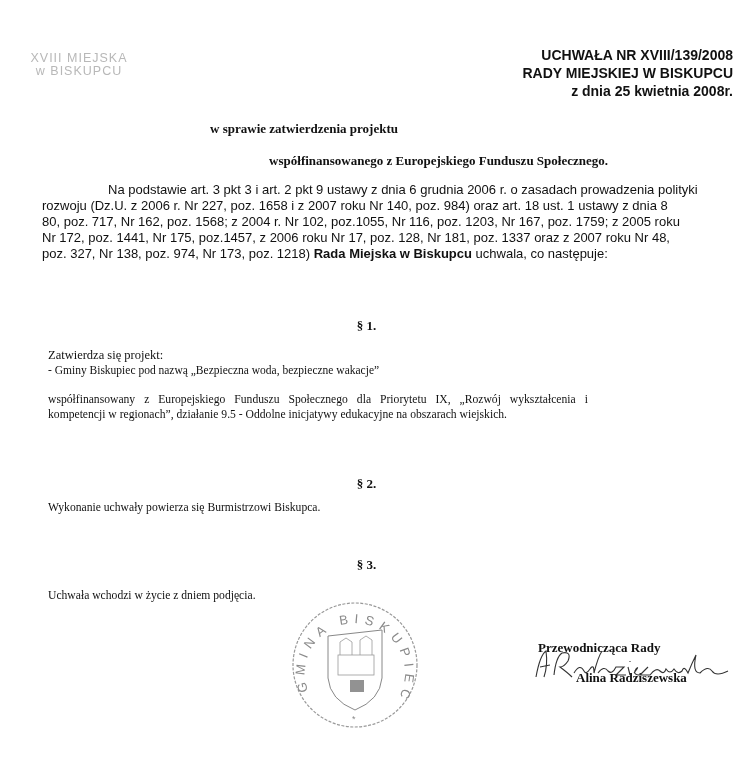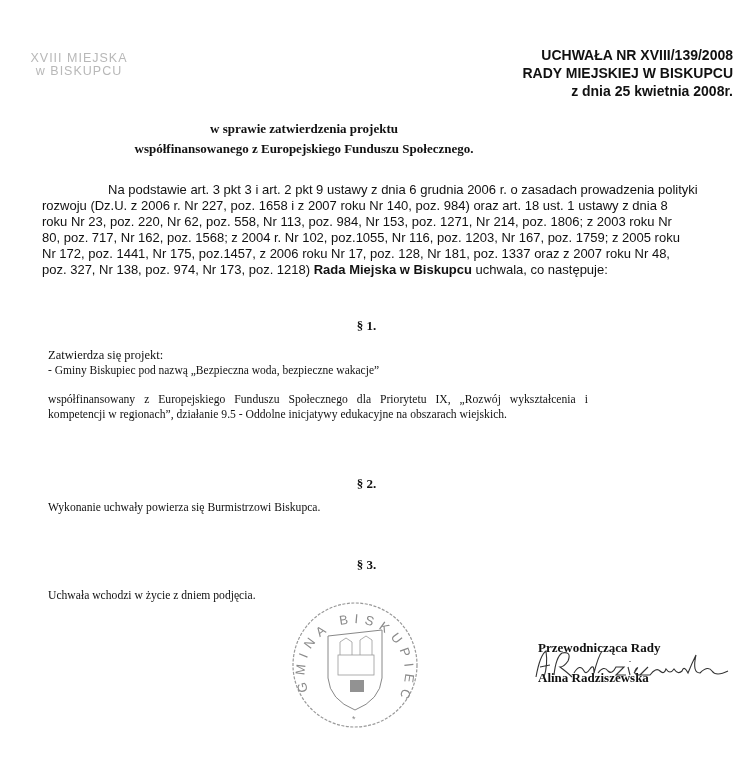--- a/index.html
+++ b/index.html
@@ -36,26 +36,25 @@
 <div class="abs stamp-top">
   <div>XVIII MIEJSKA</div>
   <div>w BISKUPCU</div>
 </div>
 
 <div class="abs title" style="top:46px;">UCHWAŁA NR XVIII/139/2008</div>
 <div class="abs title" style="top:64px;">RADY MIEJSKIEJ W BISKUPCU</div>
 <div class="abs title" style="top:82px;">z dnia 25 kwietnia 2008r.</div>
 
 <div class="abs subject" style="top:118px;">w sprawie zatwierdzenia projektu</div>
-<div class="abs subject" style="top:138px;">współfinansowanego z Europejskiego Funduszu Społecznego.</div>
+<div class="abs subject" style="top:150px;text-align:right;">współfinansowanego z Europejskiego Funduszu Społecznego.</div>
 
 <div class="abs preamble">
   <span class="line indent">Na podstawie art. 3 pkt 3 i art. 2 pkt 9 ustawy z dnia 6 grudnia 2006 r. o zasadach prowadzenia polityki</span>
   <span class="line">rozwoju (Dz.U. z 2006 r. Nr 227, poz. 1658 i z 2007 roku Nr 140, poz. 984) oraz art. 18 ust. 1 ustawy z dnia 8</span>
-  <span class="line">roku Nr 23, poz. 220, Nr 62, poz. 558, Nr 113, poz. 984, Nr 153, poz. 1271, Nr 214, poz. 1806; z 2003 roku Nr</span>
   <span class="line">80, poz. 717, Nr 162, poz. 1568; z 2004 r. Nr 102, poz.1055, Nr 116, poz. 1203, Nr 167, poz. 1759; z 2005 roku</span>
   <span class="line">Nr 172, poz. 1441, Nr 175, poz.1457, z 2006 roku Nr 17, poz. 128, Nr 181, poz. 1337 oraz z 2007 roku Nr 48,</span>
   <span class="line"><span>poz. 327, Nr 138, poz. 974, Nr 173, poz. 1218) </span><b>Rada Miejska w Biskupcu</b><span> uchwala, co następuje:</span></span>
 </div>
 
 <div class="abs section-mark" style="top:318px;">§ 1.</div>
 <div class="abs body-text" style="top:348px; left:48px;">Zatwierdza się projekt:</div>
 <div class="abs body-text" style="top:363px; left:48px; transform: scaleX(0.92);">- Gminy Biskupiec pod nazwą „Bezpieczna woda, bezpieczne wakacje”</div>
 <div class="abs body-text" style="top:392px; left:48px; transform: scaleX(0.93); width:715px;">
   <span style="word-spacing:6.5px;">współfinansowany z Europejskiego Funduszu Społecznego dla Priorytetu IX, „Rozwój wykształcenia i</span>
@@ -78,17 +77,17 @@
   </text>
   <path d="M 38 36 L 92 30 L 92 78 Q 90 100 65 110 Q 40 100 38 78 Z" fill="none" stroke="#888" stroke-width="1"></path>
   <rect x="48" y="55" width="36" height="20" fill="none" stroke="#999" stroke-width="0.8"></rect>
   <path d="M 50 55 L 50 42 L 56 38 L 62 42 L 62 55 M 70 55 L 70 40 L 76 36 L 82 40 L 82 55" fill="none" stroke="#999" stroke-width="0.8"></path>
   <rect x="60" y="80" width="14" height="12" fill="#777" opacity="0.8"></rect>
   <text x="62" y="122" font-family="Liberation Sans, sans-serif" font-size="9" fill="#888">*</text>
 </svg>
 
 <div class="abs sig-block">
   <div>Przewodnicząca Rady</div>
-  <div style="margin-top:14px;">Alina Radziszewska</div>
+  <div style="margin-top:14px;margin-left:38px;">Alina Radziszewska</div>
 </div>
 <svg class="abs signature" viewBox="0 0 200 40">
   <path d="M 4 32 Q 8 10 14 6 Q 16 20 12 32 M 8 22 L 18 20 M 22 30 Q 24 12 30 8 Q 40 6 36 16 Q 32 22 28 22 Q 36 28 40 32 M 42 28 Q 48 18 52 26 Q 54 30 58 24 Q 62 18 62 28 Q 66 12 70 6 M 66 28 Q 72 20 76 26 Q 80 30 84 22 L 92 22 L 84 30 L 94 30 M 96 22 L 98 30 M 98 16 L 98 17 M 102 28 Q 108 20 104 24 Q 100 30 108 30 L 116 22 L 108 30 L 118 30 Q 124 22 128 26 Q 132 30 134 24 Q 138 30 142 24 Q 146 30 150 26 Q 152 20 156 28 Q 160 18 164 10 Q 160 28 168 28 Q 176 20 180 26 Q 184 32 196 26" fill="none" stroke="#333" stroke-width="1.1"></path>
 </svg>
 
 </body></html>

